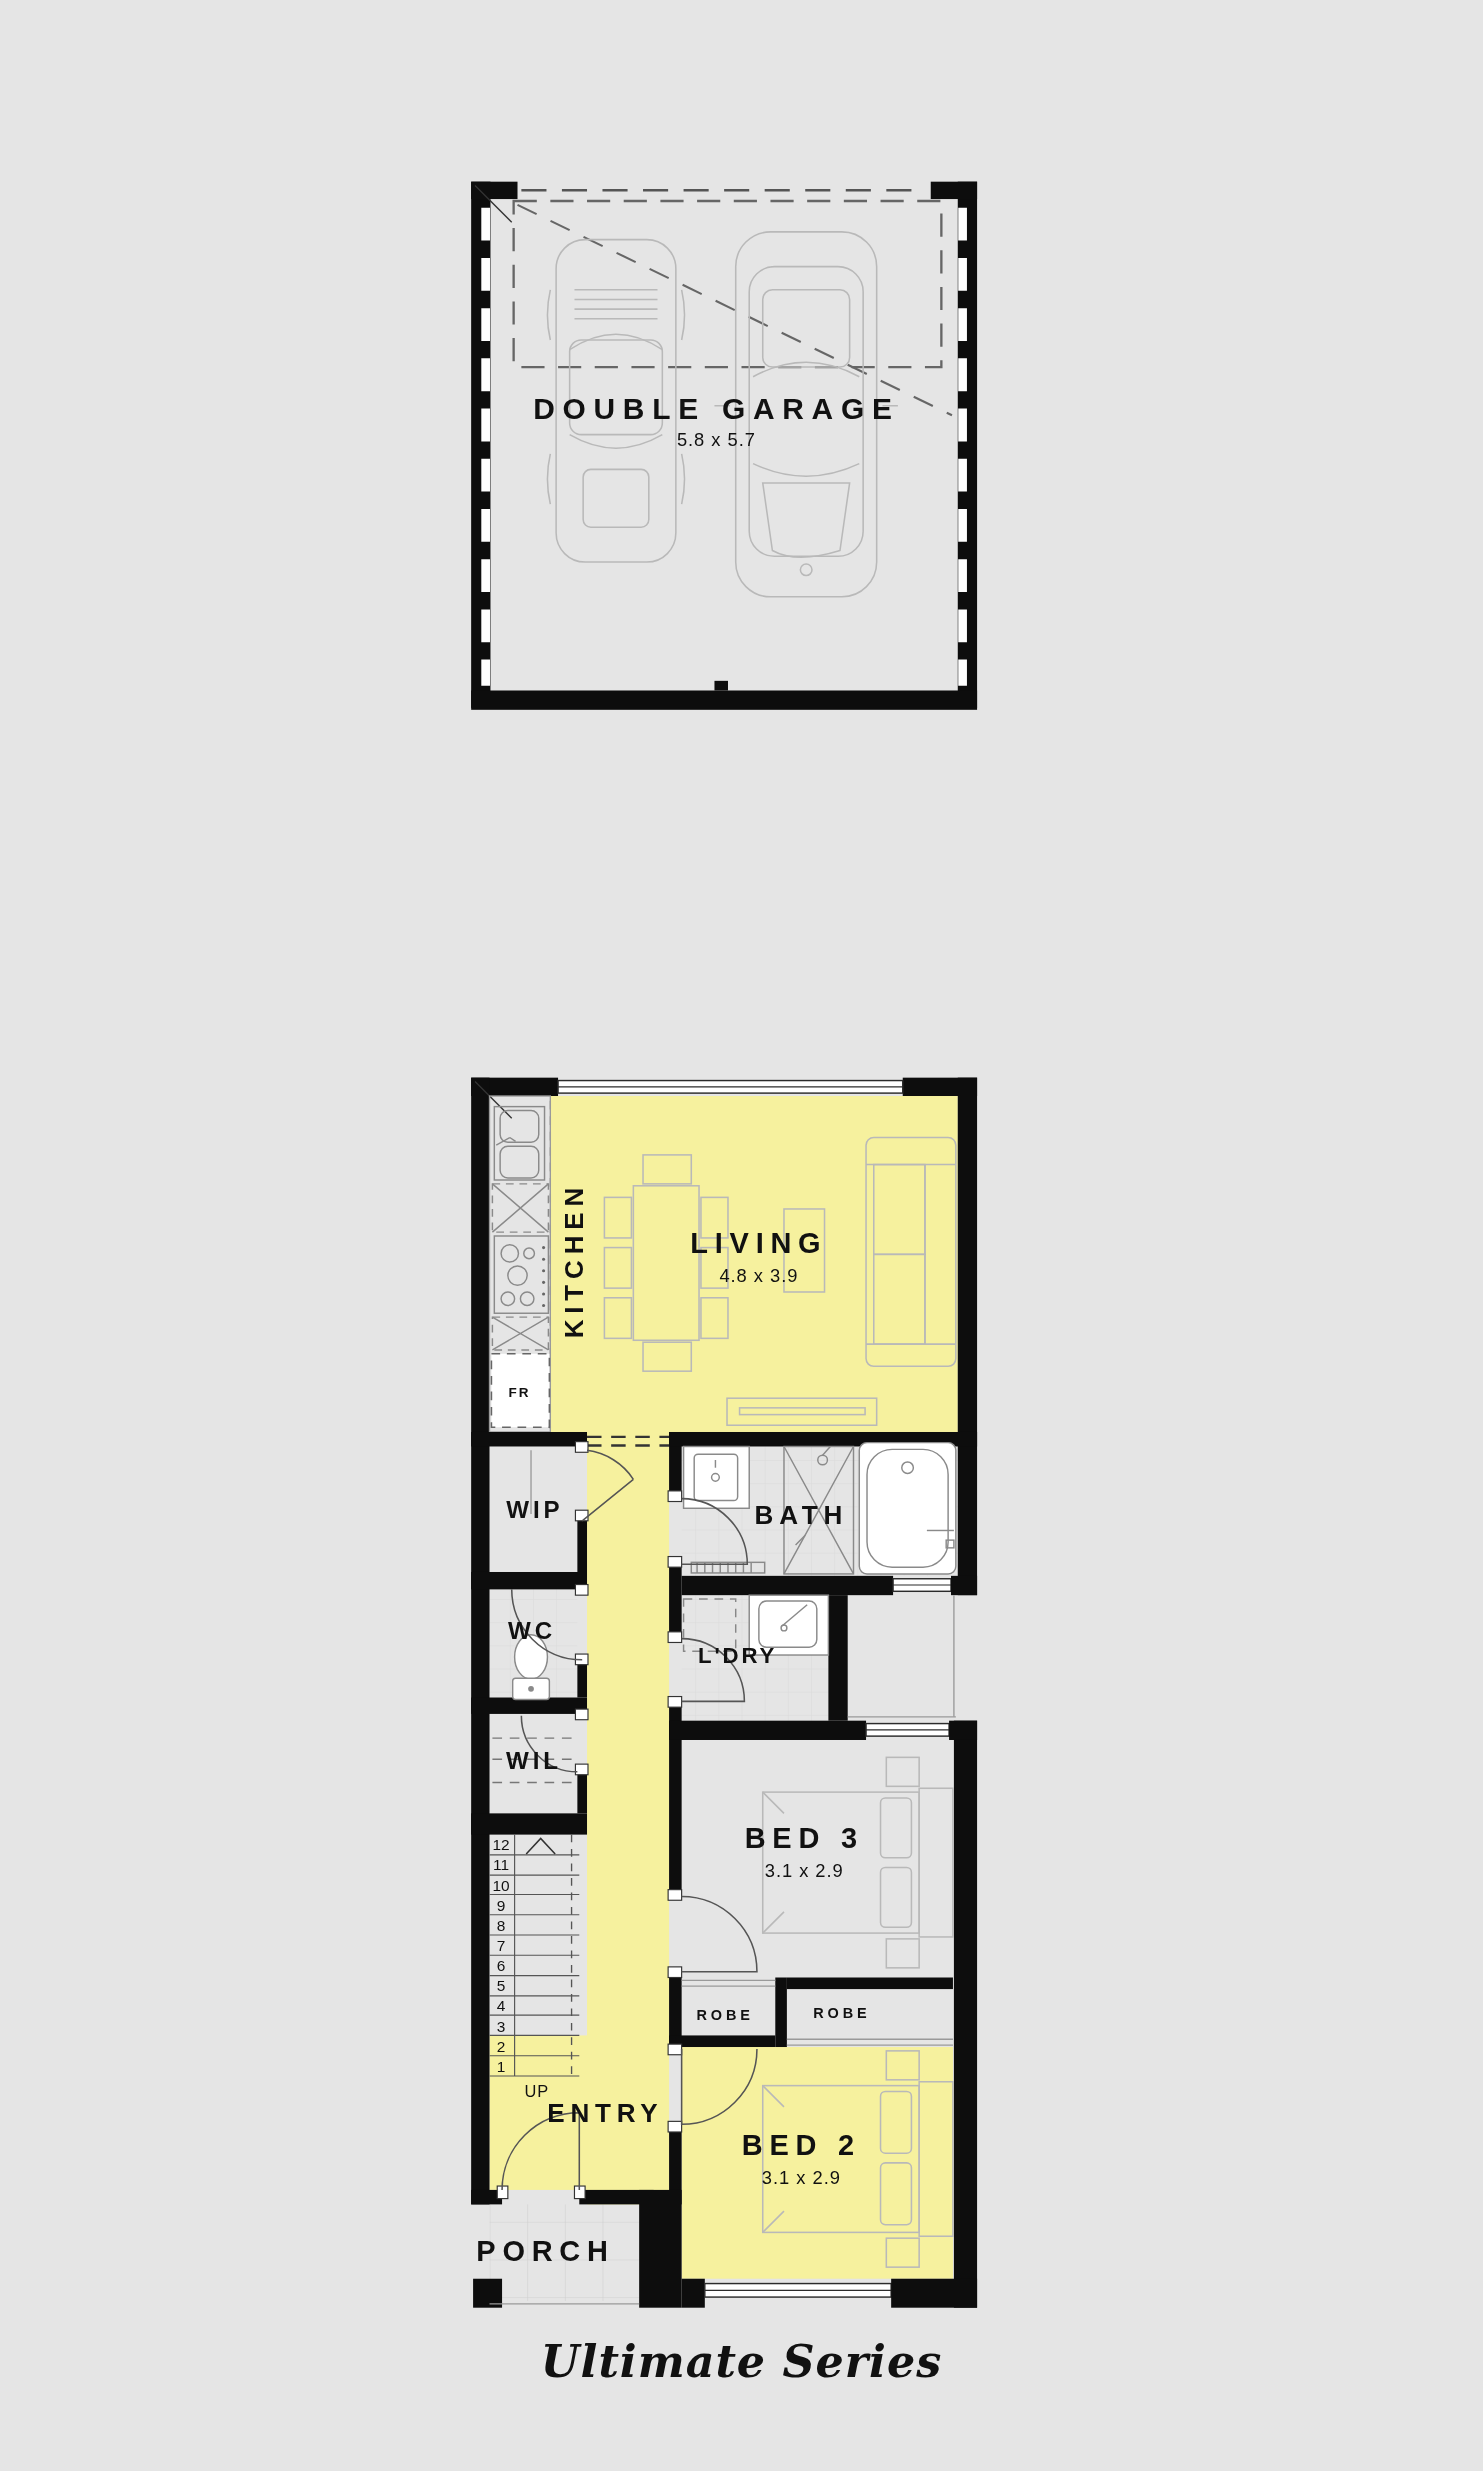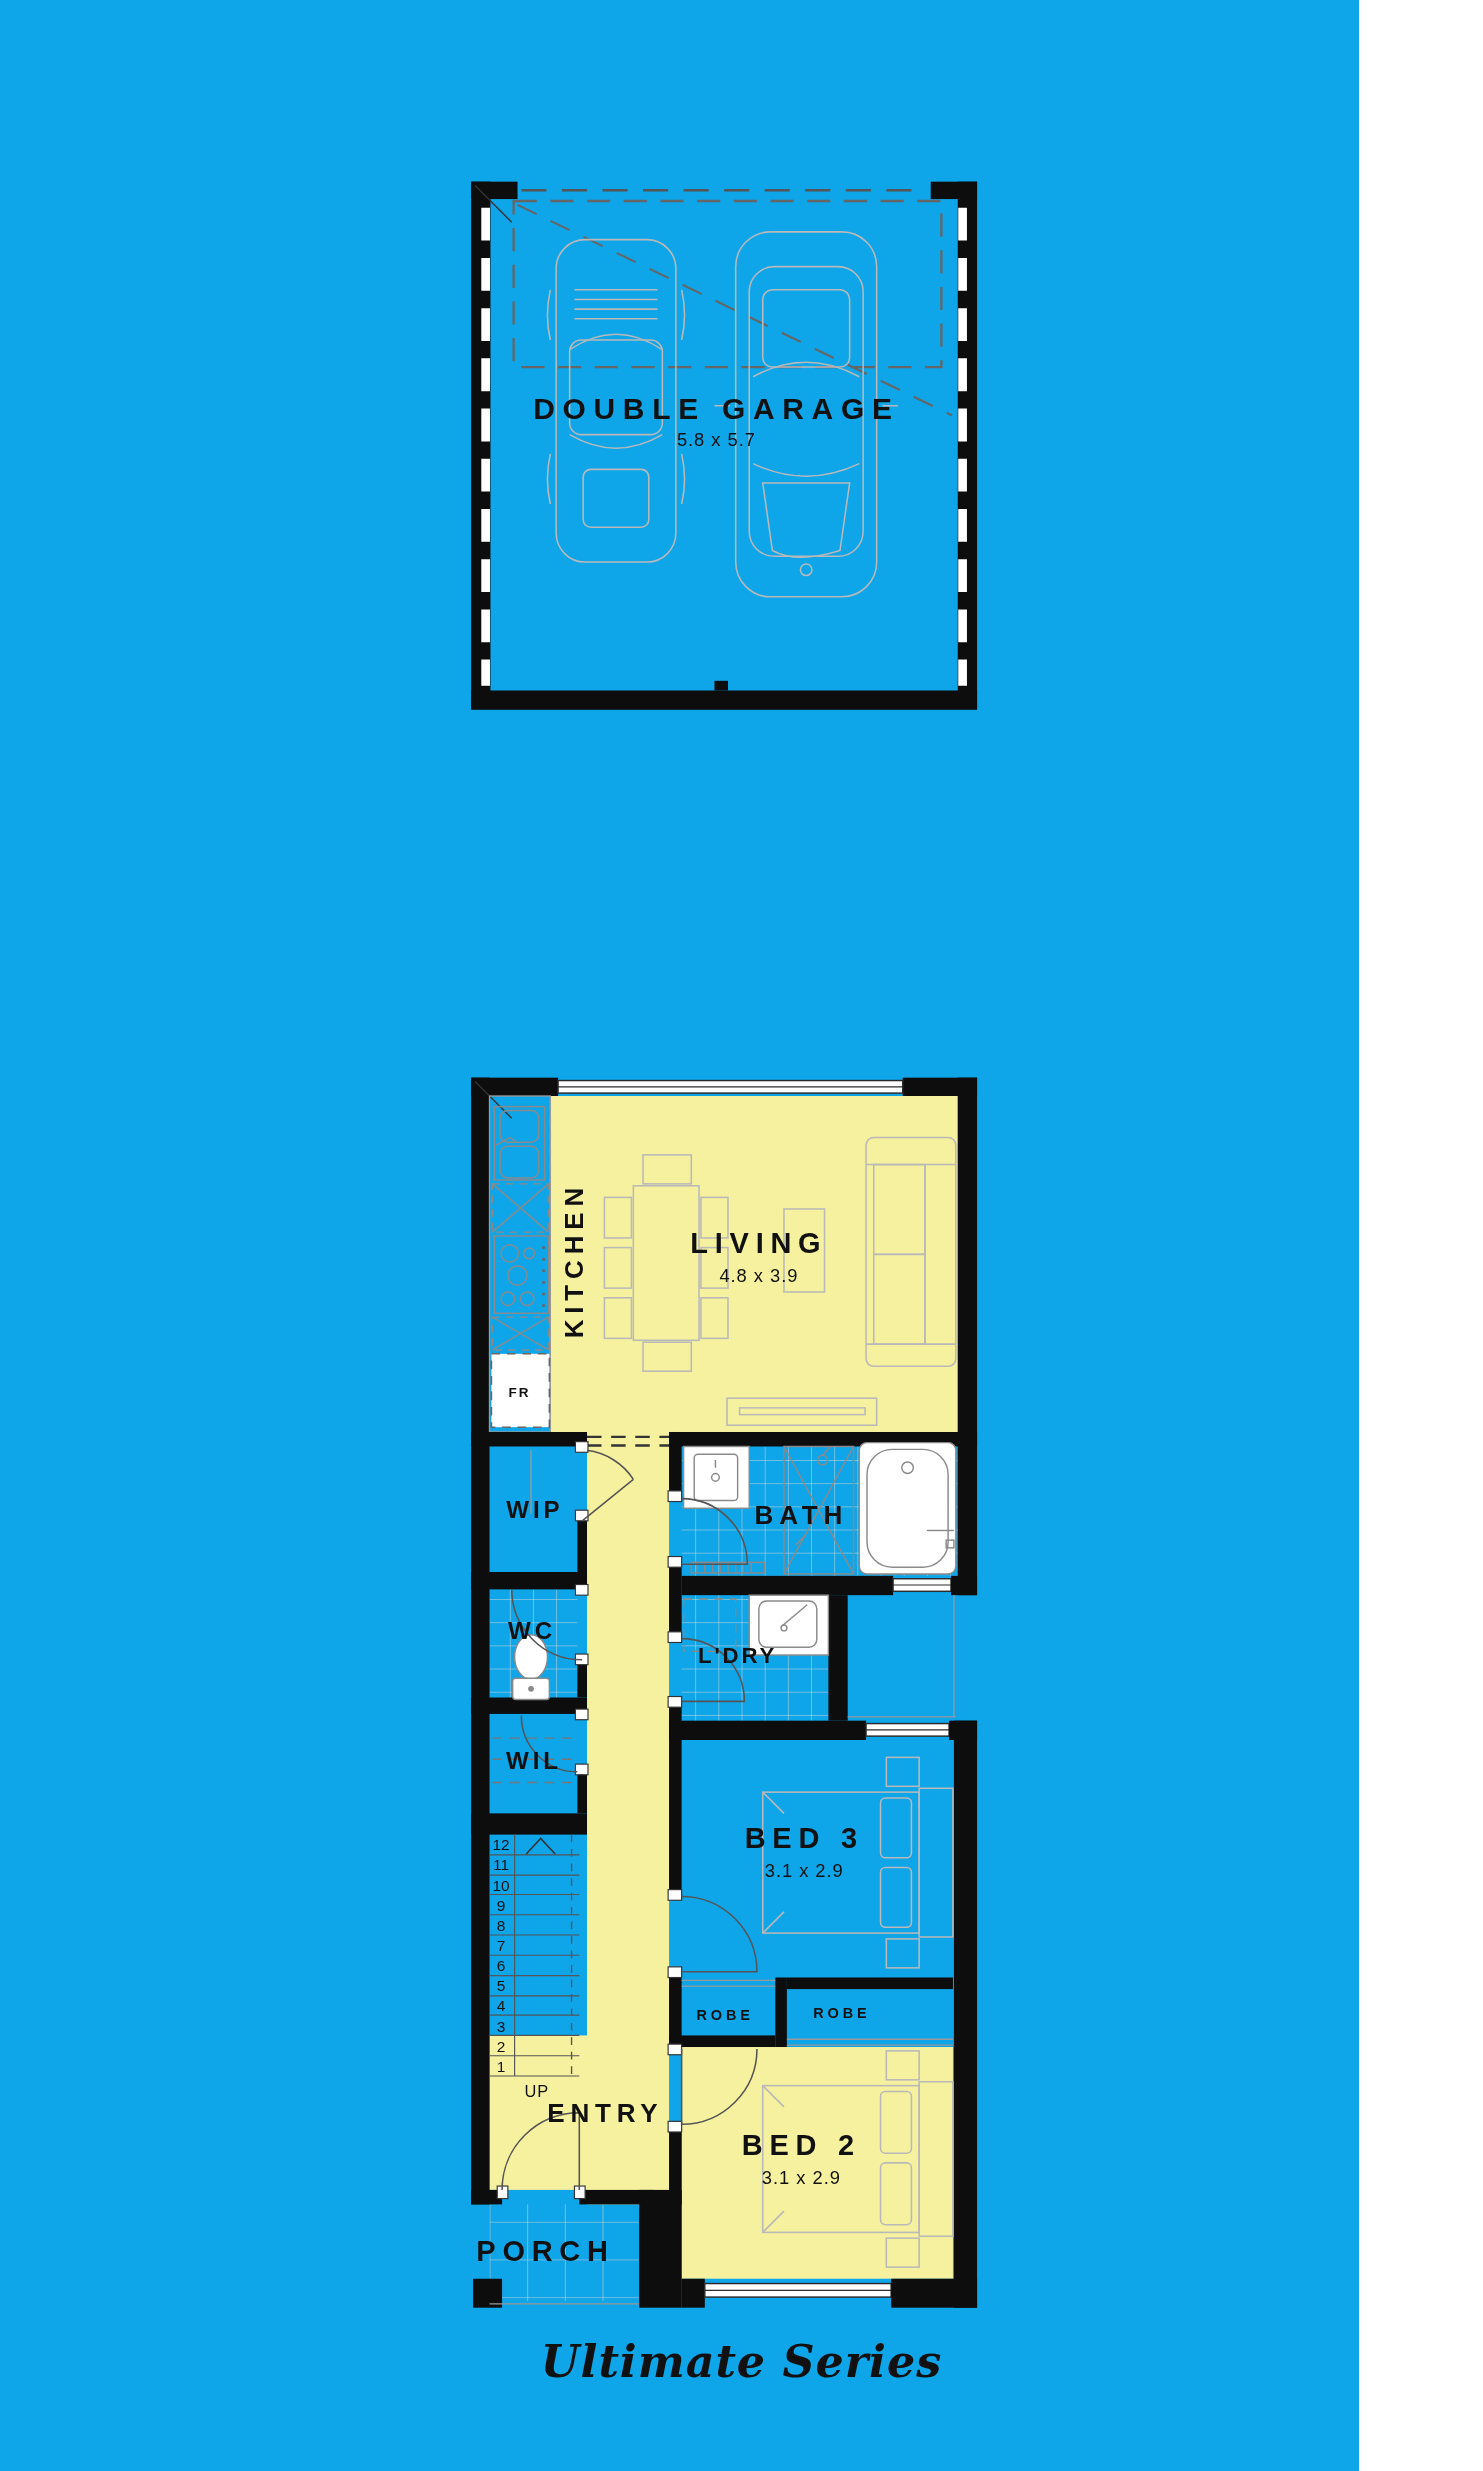--- a/index.html
+++ b/index.html
@@ -1,16 +1,16 @@
 <!DOCTYPE html>
 <html><head>
 <meta charset="utf-8">
 <style>
   html,body{margin:0;padding:0;background:#ffffff;}
-  .page{position:relative;width:1359px;height:2472px;background:#0ea5e9;overflow:hidden;}
+  .page{position:relative;width:1483px;height:2472px;background:#e5e5e5;overflow:hidden;}
   svg{display:block;}
   text{fill:#111;font-family:"Liberation Sans",sans-serif;}
   .lbl{font-weight:bold;}
   .garage-t{font-size:31px;letter-spacing:8px;}
   .room-xl{font-size:30px;letter-spacing:7px;}
   .room-l{font-size:27px;letter-spacing:6px;}
   .room-m{font-size:25px;letter-spacing:4px;}
   .room-s{font-size:23px;letter-spacing:3px;}
   .robe-t{font-size:15px;letter-spacing:4px;}
   .fr-t{font-size:14px;letter-spacing:2px;}

